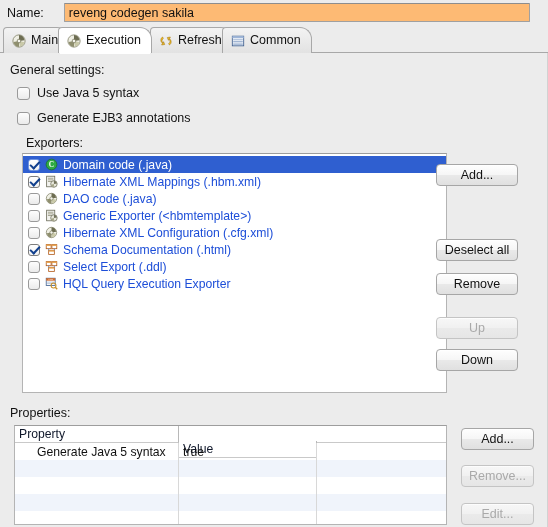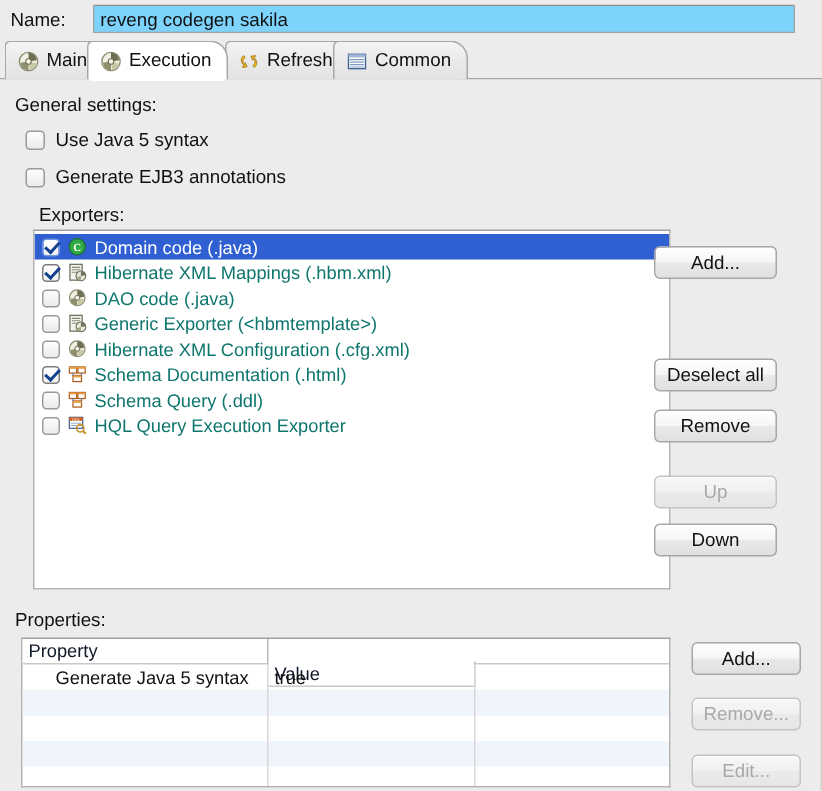--- a/index.html
+++ b/index.html
@@ -12,29 +12,29 @@
     font-size: 12px;
     color: #1a1a1a;
     -webkit-font-smoothing: antialiased;
   }
 
   #root { position: relative; width: 548px; height: 527px; background: #ececec; }
 
   
   .name-row {
     position: absolute; left: 0; top: 0; width: 536px; height: 25px;
-    display: flex; align-items: center; background: #ececec;
+    display: flex; align-items: center; background: #ececec; gap: 12px;
   }
   .name-label { margin-left: 7px; margin-right: 8px; font-size: 12.5px; color: #111; }
   .name-input {
     flex: 1; height: 19px; margin-right: 6px;
     border: 1px solid #a0a0a0; border-top-color: #8d8d8d;
-    background: #7dd3fc; color: #111;
+    background: #fdba74; color: #111;
     font-family: "Liberation Sans", sans-serif; font-size: 12.5px;
-    padding: 0 4px; outline: none; border-radius: 1px; margin-left: 10px;
+    padding: 0 4px; outline: none; border-radius: 1px;
   }
 
   
   .tabstrip {
     position: absolute; left: 0; top: 26px; width: 548px; height: 27px;
   }
   .tab-baseline {
     position: absolute; left: 0; bottom: 0; width: 548px; height: 1px; background: #a8a8a8;
   }
   .tab {
@@ -96,21 +96,21 @@
   
   .listbox {
     position: absolute;
     background: #ffffff;
     border: 1px solid #b4b4b4;
     border-top-color: #9d9d9d;
     overflow: hidden;
   }
   .list-item {
     height: 17px; display: flex; align-items: center; gap: 5px;
-    padding-left: 5px; font-size: 12.2px; color: #0f766e; cursor: default;
+    padding-left: 5px; font-size: 12.2px; color: #1d4ed8; cursor: default;
     white-space: nowrap;
   }
   .list-item.selected { background: #2f5fd0; color: #ffffff; }
   .list-item .cbox { width: 12px; height: 12px; }
   .list-item .cbox.checked::after { left: 2.5px; top: -0.5px; width: 4px; height: 8px; }
   .list-item.selected .cbox { border-color: #6f94e0; }
 
   
   .btn {
     position: absolute;
@@ -332,21 +332,21 @@
             <rect x="1.5" y="2" width="6" height="5" fill="#ffffff" stroke="#b05a1a" stroke-width="1"></rect>
             <rect x="1.5" y="2" width="6" height="1.6" fill="#e8a14a"></rect>
             <rect x="8.5" y="2" width="6" height="5" fill="#ffffff" stroke="#b05a1a" stroke-width="1"></rect>
             <rect x="8.5" y="2" width="6" height="1.6" fill="#e8a14a"></rect>
             <rect x="4.5" y="9" width="7" height="5" fill="#ffffff" stroke="#b05a1a" stroke-width="1"></rect>
             <rect x="4.5" y="9" width="7" height="1.6" fill="#e8a14a"></rect>
             <line x1="4.5" y1="7" x2="4.5" y2="9" stroke="#5a7ab0" stroke-width="1"></line>
             <line x1="11.5" y1="7" x2="11.5" y2="9" stroke="#5a7ab0" stroke-width="1"></line>
           </svg>
         </span>
-        <span>Schema Query (.ddl)</span>
+        <span>Select Export (.ddl)</span>
       </div>
 
       <div class="list-item">
         <span class="cbox"></span>
         <span class="ico">
           <svg width="13" height="13" viewBox="0 0 16 16">
             <rect x="1.5" y="1.5" width="11" height="9" fill="#ffffff" stroke="#3f5f8f" stroke-width="1"></rect>
             <rect x="1.5" y="1.5" width="11" height="3" fill="#d06a2a"></rect>
             <text x="7" y="4.3" font-family="Liberation Sans, sans-serif" font-size="3" fill="#ffffff" text-anchor="middle">HQL</text>
             <line x1="2.6" y1="6.3" x2="11.4" y2="6.3" stroke="#8fa8c8" stroke-width="0.8"></line>

